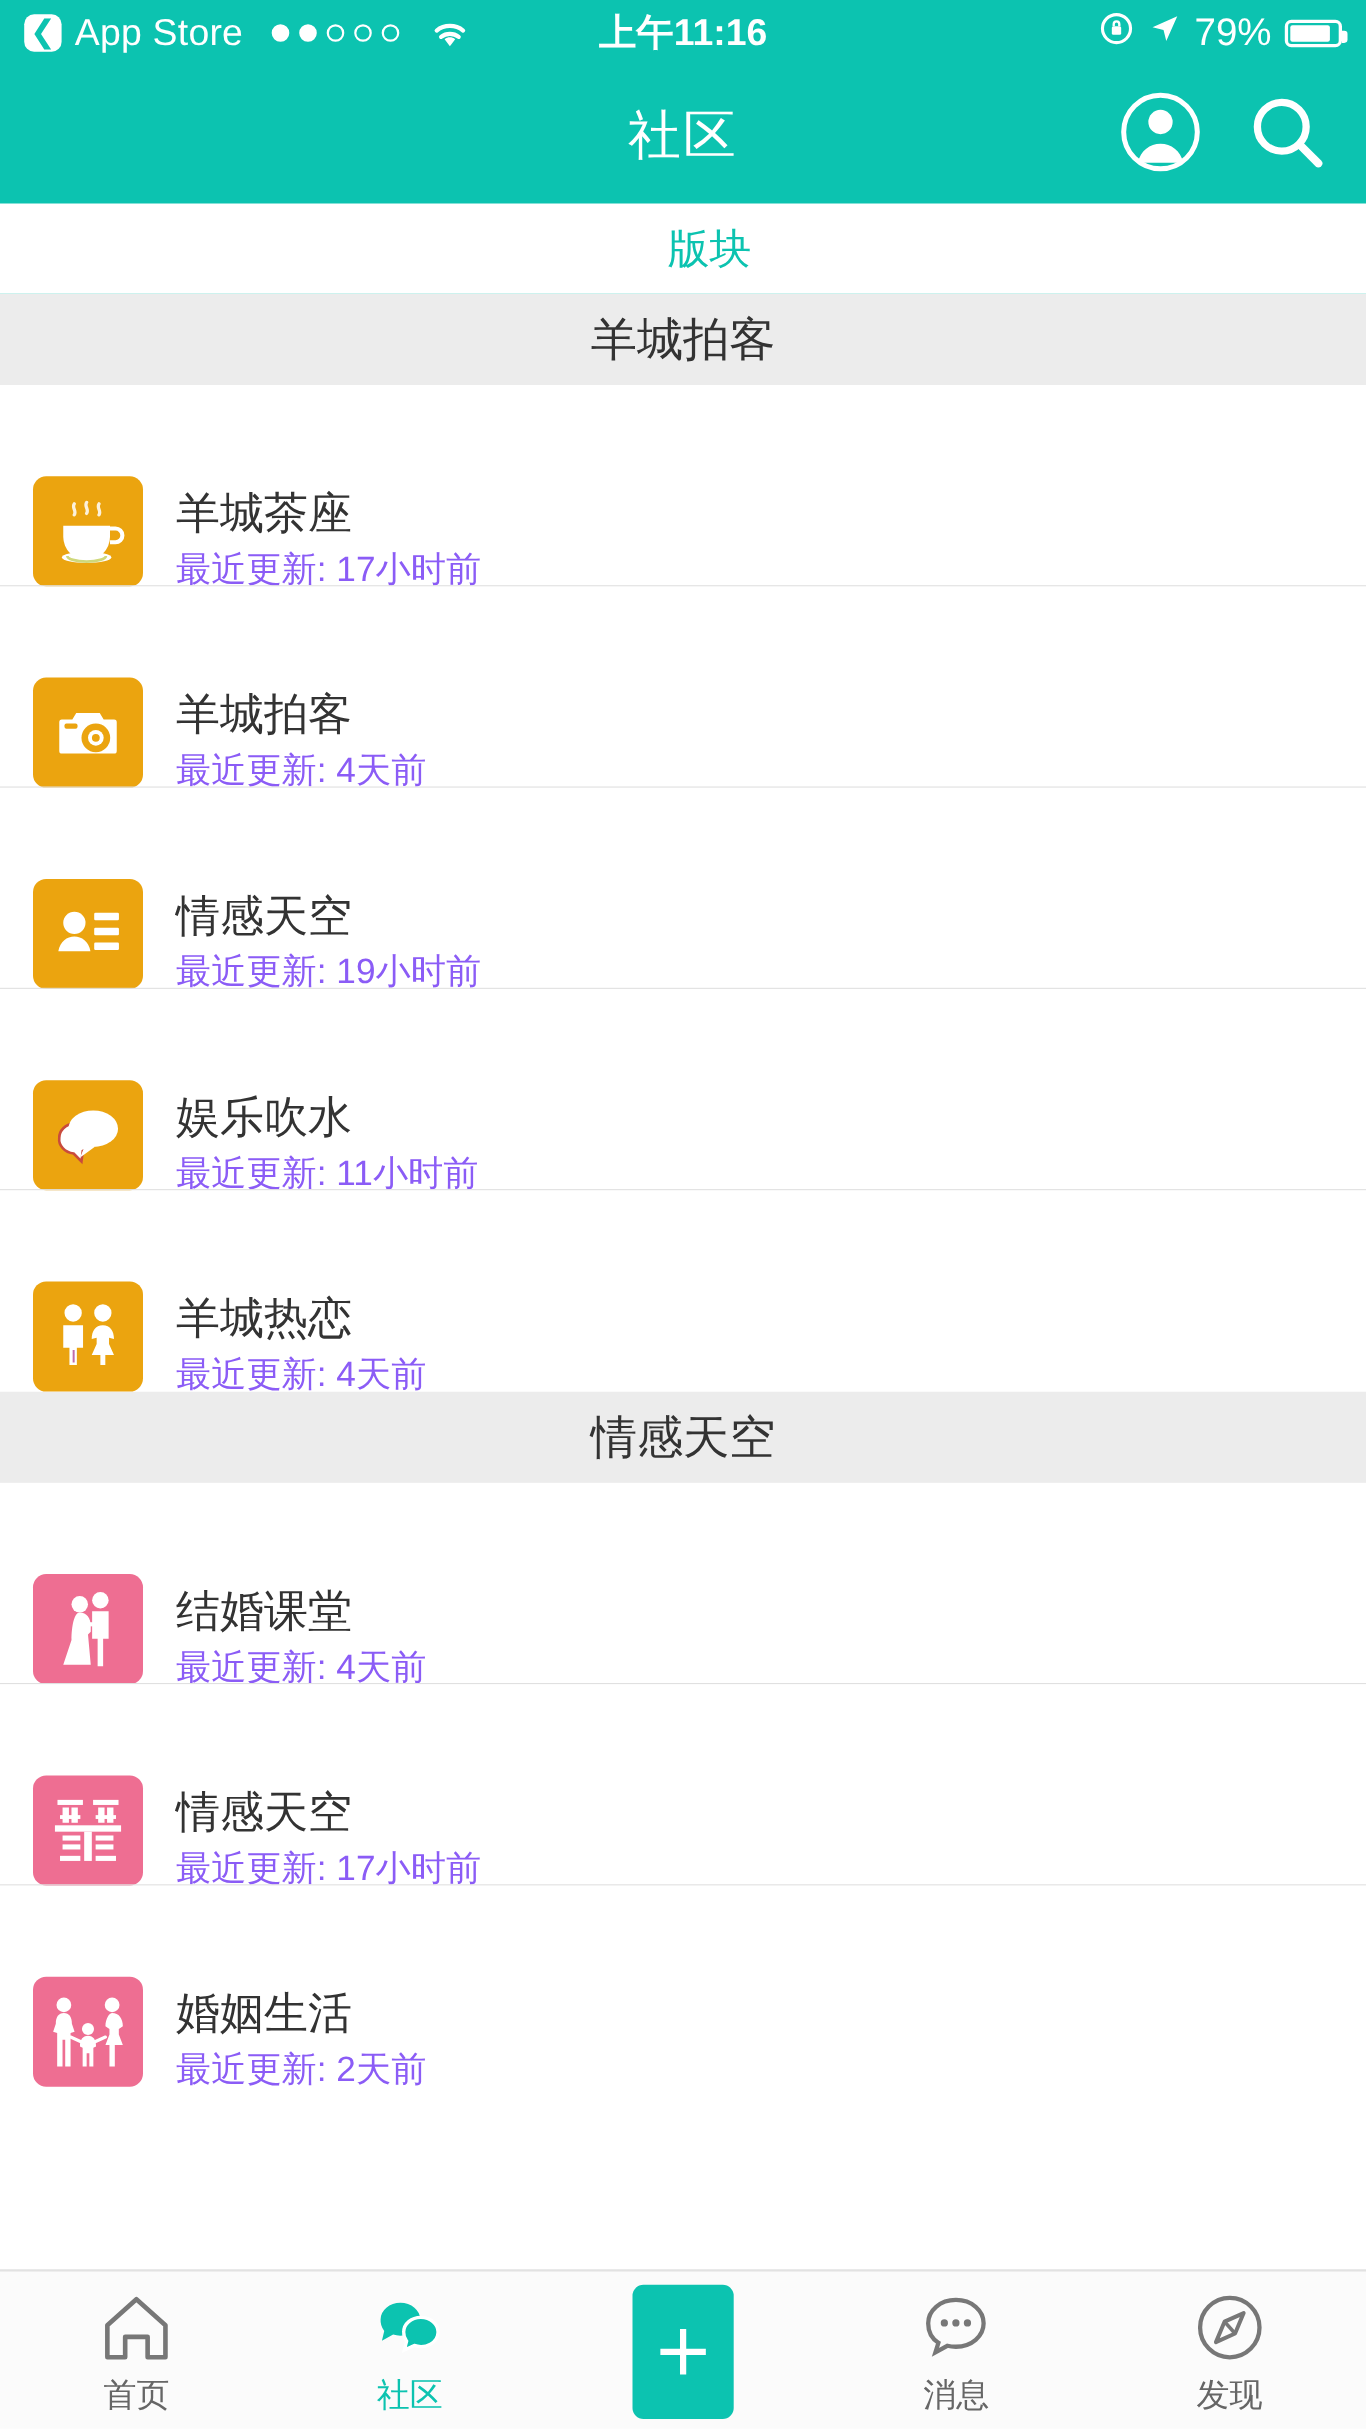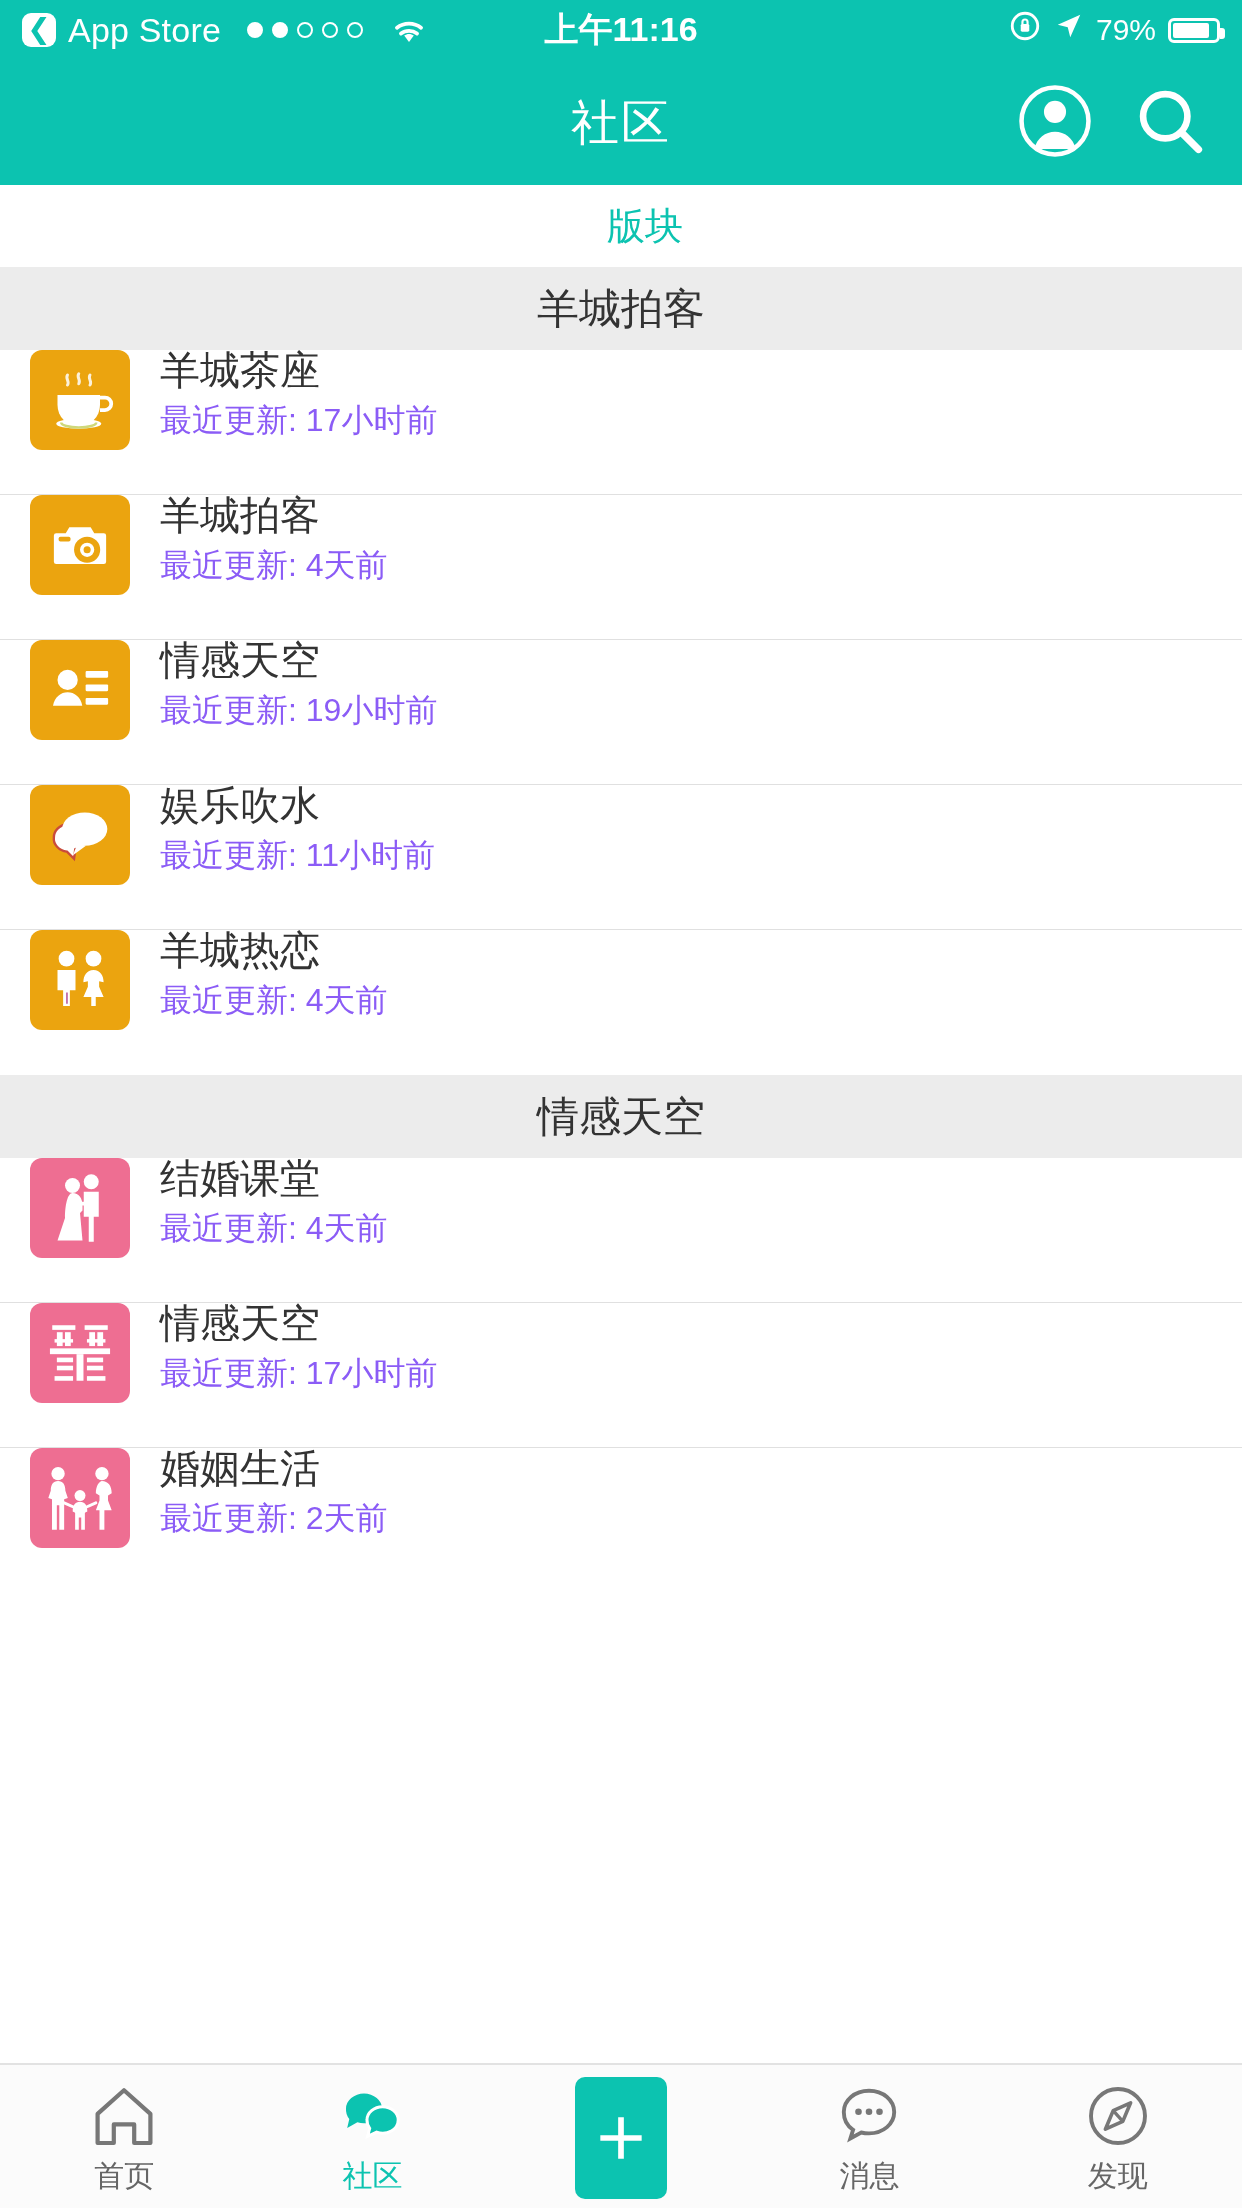--- a/index.html
+++ b/index.html
@@ -28,21 +28,21 @@
   .dot { width:16px; height:16px; border-radius:50%; border:2.5px solid #fff; }
   .dot.filled { background:#fff; }
   .wifi { margin-left:14px; display:flex; }
   .sb-center {
     position:absolute; left:0; right:0; text-align:center;
     font-size:34px; font-weight:700; pointer-events:none;
   }
   .sb-right {
     margin-left:auto; display:flex; align-items:center; gap:12px; z-index:2;
   }
-  .batt-pct { font-size:30px; font-weight:500;text-align:right; }
+  .batt-pct { font-size:35px; font-weight:500;text-align:right; }
   .batt {
     width:52px; height:25px; border:3px solid #fff; border-radius:6px;
     position:relative; display:flex; align-items:center;
   }
   .batt::after {
     content:''; position:absolute; right:-8px; top:7px;
     width:5px; height:11px; background:#fff; border-radius:0 3px 3px 0;
   }
   .batt-fill { height:15px; width:36px; background:#fff; margin-left:2px; border-radius:2px; }
 
@@ -67,22 +67,22 @@
 
   
   .content { position:absolute; top:267px; bottom:145px; left:0; right:0; overflow:hidden; background:#fff; }
 
   .section-header {
     height: 83px; background:#ececec;
     display:flex; align-items:center; justify-content:center;
     color:#333; font-size:42px;
   }
   .row {
-    height: 145px; display:flex; align-items:flex-start;
-    padding-left:30px; background:#fff; position:relative;
+    height: 145px; display:flex; align-items:flex-end;
+    padding-left:30px; background:#fff; position:relative;margin-top:38px;
   }
   .row::after {
     content:''; position:absolute; left:0; right:0; bottom:0;
     height:1px; background:#e0e0e0;
   }
   .row.last::after { background:transparent; }
   .icon-tile {
     width:100px; height:100px; border-radius:12px;
     display:flex; align-items:center; justify-content:center;
     flex:0 0 100px; overflow:hidden;

